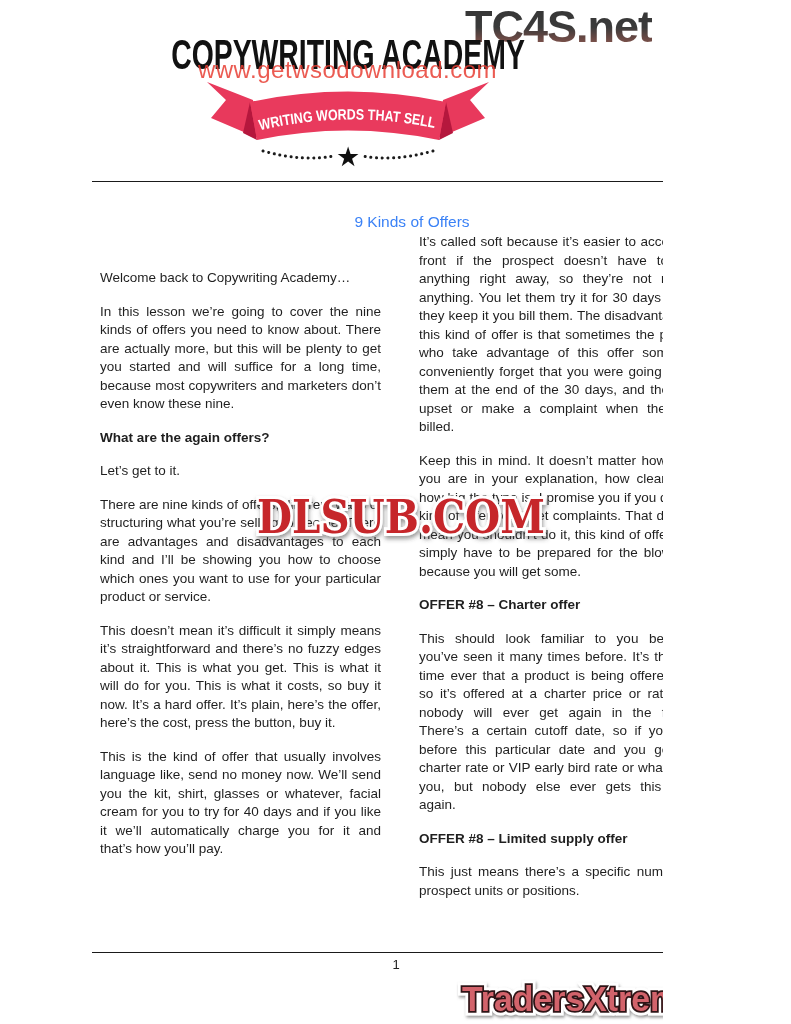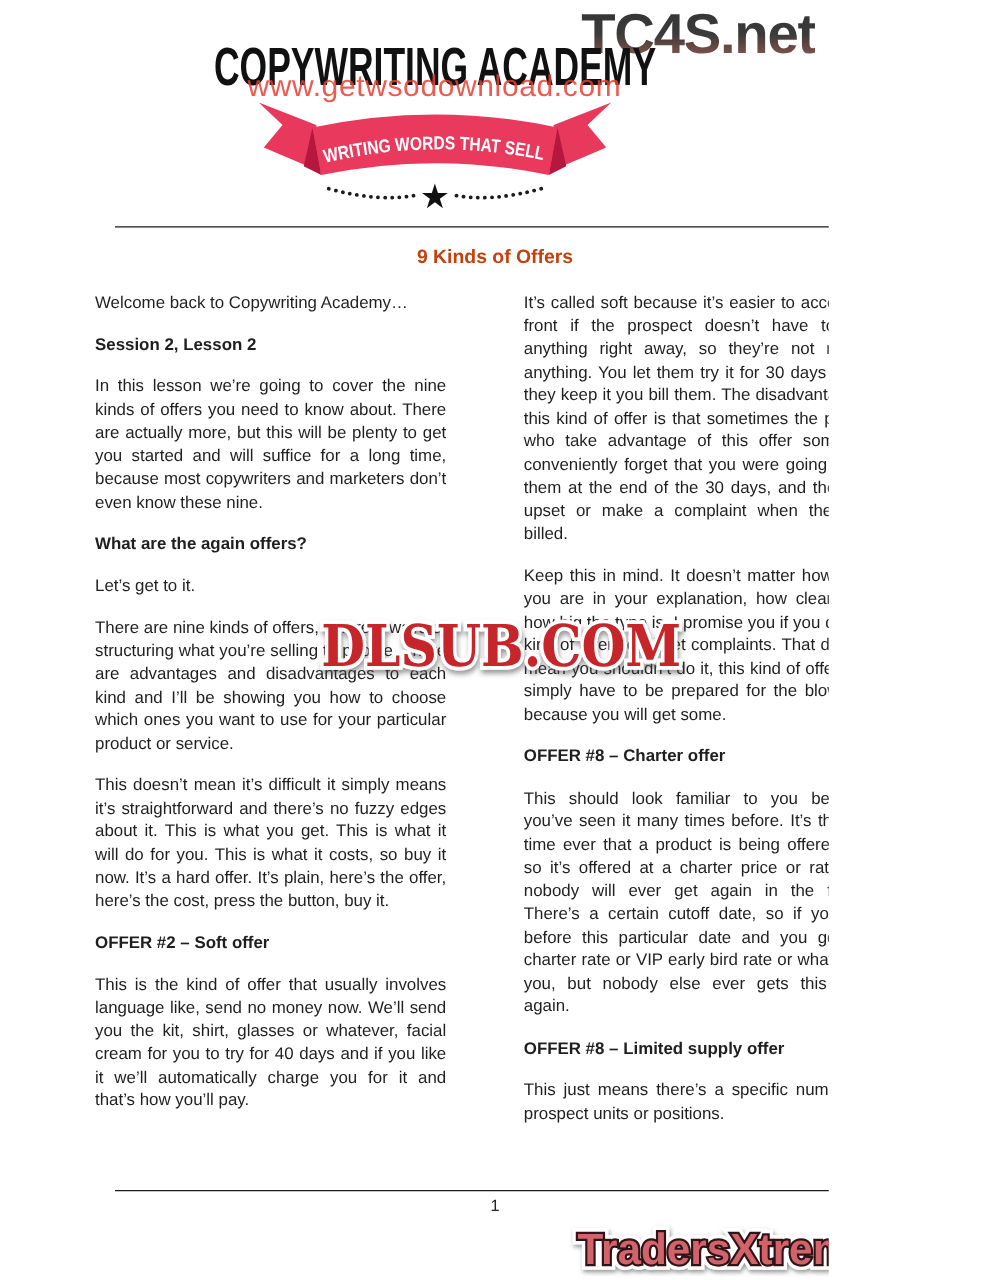--- a/index.html
+++ b/index.html
@@ -34,28 +34,28 @@
   .ribbon .band { fill:#e93a5d; }
   .ribbon .ribbon-text { fill:#ffffff; font-weight:bold; font-size:15px; font-family:"Liberation Sans",sans-serif; }
   .ribbon .dots { fill:none; stroke:#1c1c1c; stroke-width:3; stroke-dasharray:0.1 5.6; stroke-linecap:round; }
   .ribbon .star { font-size:27px; fill:#101010; text-anchor:middle; font-family:"DejaVu Sans",sans-serif; }
 
   
   .rule { position:absolute; left:92px; width:608px; height:1px; background:#1a1a1a; }
   .rule-top { top:181px; }
   .rule-bottom { top:952px; }
   .title {
-    position:absolute; top:197px; left:92px; width:608px; margin:0;
-    text-align:center; font-size:15.5px; font-weight:bold; color:#c2410c;
+    position:absolute; top:197px; left:92px; width:608px; margin:16px;
+    text-align:center; font-size:15.5px; font-weight:normal; color:#3b82f6;
   }
   .pagenum { position:absolute; top:957px; left:92px; width:608px; text-align:center; font-size:13px; color:#222; }
 
   
   .col { position:absolute; top:233px; width:281px; font-size:13.5px; line-height:18.5px; }
-  .col-left { left:76px; }
+  .col-left { left:100px;margin-top:36px; }
   .col-right { left:419px; }
   .col p { margin:0 0 15px 0; text-align:justify; }
   .col p.h { font-weight:bold; text-align:left; }
 
   
   .dlsub { position:absolute; top:487px; left:246px; z-index:5; }
   .dlsub text {
     font-family:"DejaVu Serif", serif; font-weight:bold; font-size:46px;
     fill:#c6262c; stroke:#ffffff; stroke-width:6px; paint-order:stroke; text-anchor:middle;
   }
@@ -87,27 +87,25 @@
       <text class="star" x="145" y="90">★</text>
     </svg>
   </div>
 
   <div class="rule rule-top"></div>
 
   <h1 class="title">9 Kinds of Offers</h1>
 
   <div class="col col-left">
     <p>Welcome back to Copywriting Academy…</p>
-    <p class="h">Session 2, Lesson 2</p>
     <p>In this lesson we’re going to cover the nine kinds of offers you need to know about. There are actually more, but this will be plenty to get you started and will suffice for a long time, because most copywriters and marketers don’t even know these nine.</p>
     <p class="h">What are the again offers?</p>
     <p>Let’s get to it.</p>
     <p>There are nine kinds of offers, different ways of structuring what you’re selling to people. There are advantages and disadvantages to each kind and I’ll be showing you how to choose which ones you want to use for your particular product or service.</p>
     <p>This doesn’t mean it’s difficult it simply means it’s straightforward and there’s no fuzzy edges about it. This is what you get. This is what it will do for you. This is what it costs, so buy it now. It’s a hard offer. It’s plain, here’s the offer, here’s the cost, press the button, buy it.</p>
-    <p class="h">OFFER #2 – Soft offer</p>
     <p>This is the kind of offer that usually involves language like, send no money now. We’ll send you the kit, shirt, glasses or whatever, facial cream for you to try for 40 days and if you like it we’ll automatically charge you for it and that’s how you’ll pay.</p>
   </div>
 
   <div class="col col-right">
     <p>It’s called soft because it’s easier to accept up front if the prospect doesn’t have to pay anything right away, so they’re not risking anything. You let them try it for 30 days and if they keep it you bill them. The disadvantage to this kind of offer is that sometimes the people who take advantage of this offer somehow conveniently forget that you were going to bill them at the end of the 30 days, and they get upset or make a complaint when they get billed.</p>
     <p>Keep this in mind. It doesn’t matter how plain you are in your explanation, how clear it is, how big the type is, I promise you if you do this kind of offer you’ll get complaints. That doesn’t mean you shouldn’t do it, this kind of offer, you simply have to be prepared for the blowback because you will get some.</p>
     <p class="h">OFFER #8 – Charter offer</p>
     <p>This should look familiar to you because you’ve seen it many times before. It’s the first time ever that a product is being offered and so it’s offered at a charter price or rate that nobody will ever get again in the future. There’s a certain cutoff date, so if you buy before this particular date and you get the charter rate or VIP early bird rate or what have you, but nobody else ever gets this price again.</p>
     <p class="h">OFFER #8 – Limited supply offer</p>
     <p>This just means there’s a specific number of prospect units or positions.</p>

